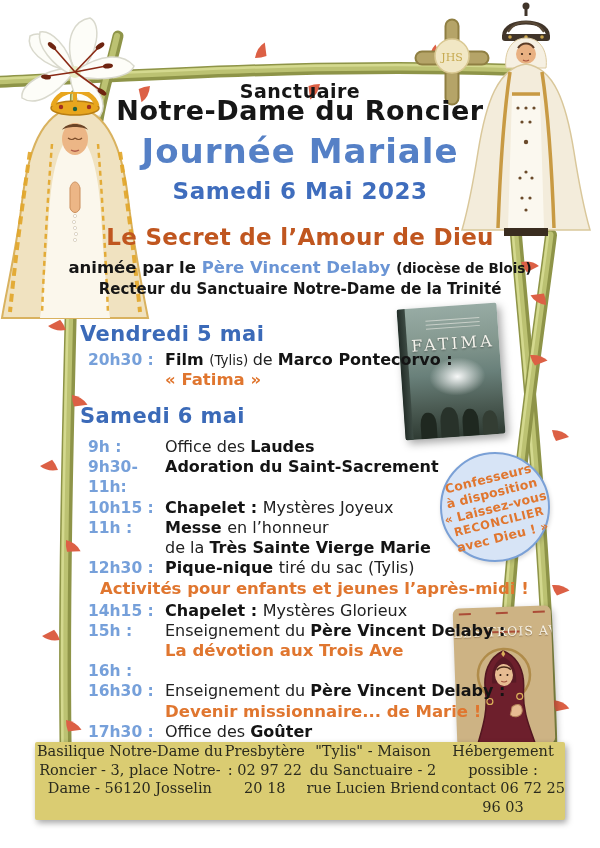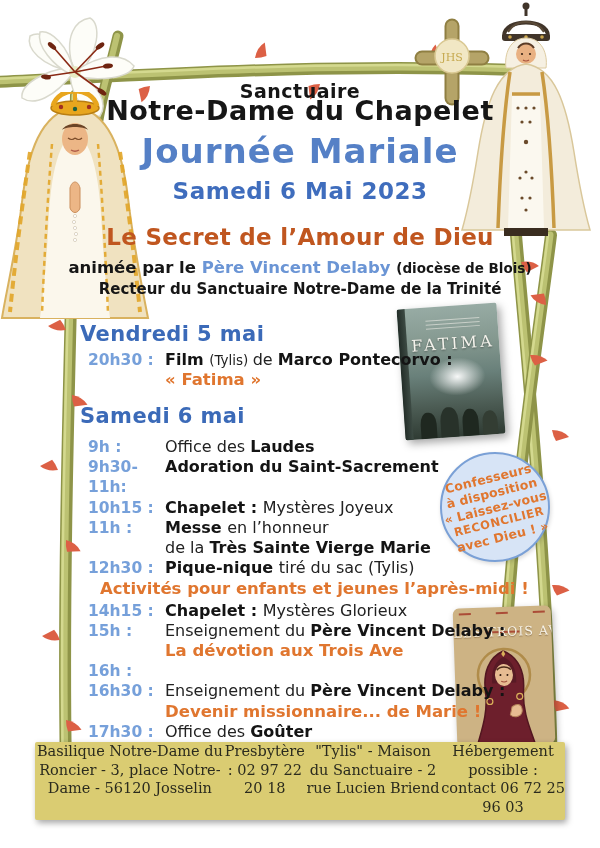--- a/index.html
+++ b/index.html
@@ -274,21 +274,21 @@
         <circle cx="74" cy="170" r="1.6"></circle>
         <circle cx="80" cy="176" r="1.6"></circle>
       <circle cx="70" cy="196" r="1.6"></circle>
         <circle cx="78" cy="196" r="1.6"></circle>
         <circle cx="74" cy="208" r="1.6"></circle>
     </g>
     <rect x="52" y="226" width="44" height="8" fill="#3a2d20"></rect>
   </svg>
 
   <div class="txt t-sanctuaire">Sanctuaire</div>
-  <div class="txt t-roncier">Notre-Dame du Chapelet</div>
+  <div class="txt t-roncier">Notre-Dame du Roncier</div>
   <div class="txt t-journee">Journée Mariale</div>
   <div class="txt t-date">Samedi 6 Mai 2023</div>
   <div class="txt t-theme">Le Secret de l’Amour de Dieu</div>
   <div class="txt t-anime"><span>animée par le </span><span class="seg-blue">Père Vincent Delaby </span><span class="seg-sm">(diocèse de Blois)</span></div>
   <div class="txt t-recteur">Recteur du Sanctuaire Notre-Dame de la Trinité</div>
 
   <div class="day-heading" id="friday-heading">Vendredi 5 mai</div>
   <div class="sched" id="friday-rows">
       <div class="sched-row">
         <div class="sched-time">20h30 :</div>

